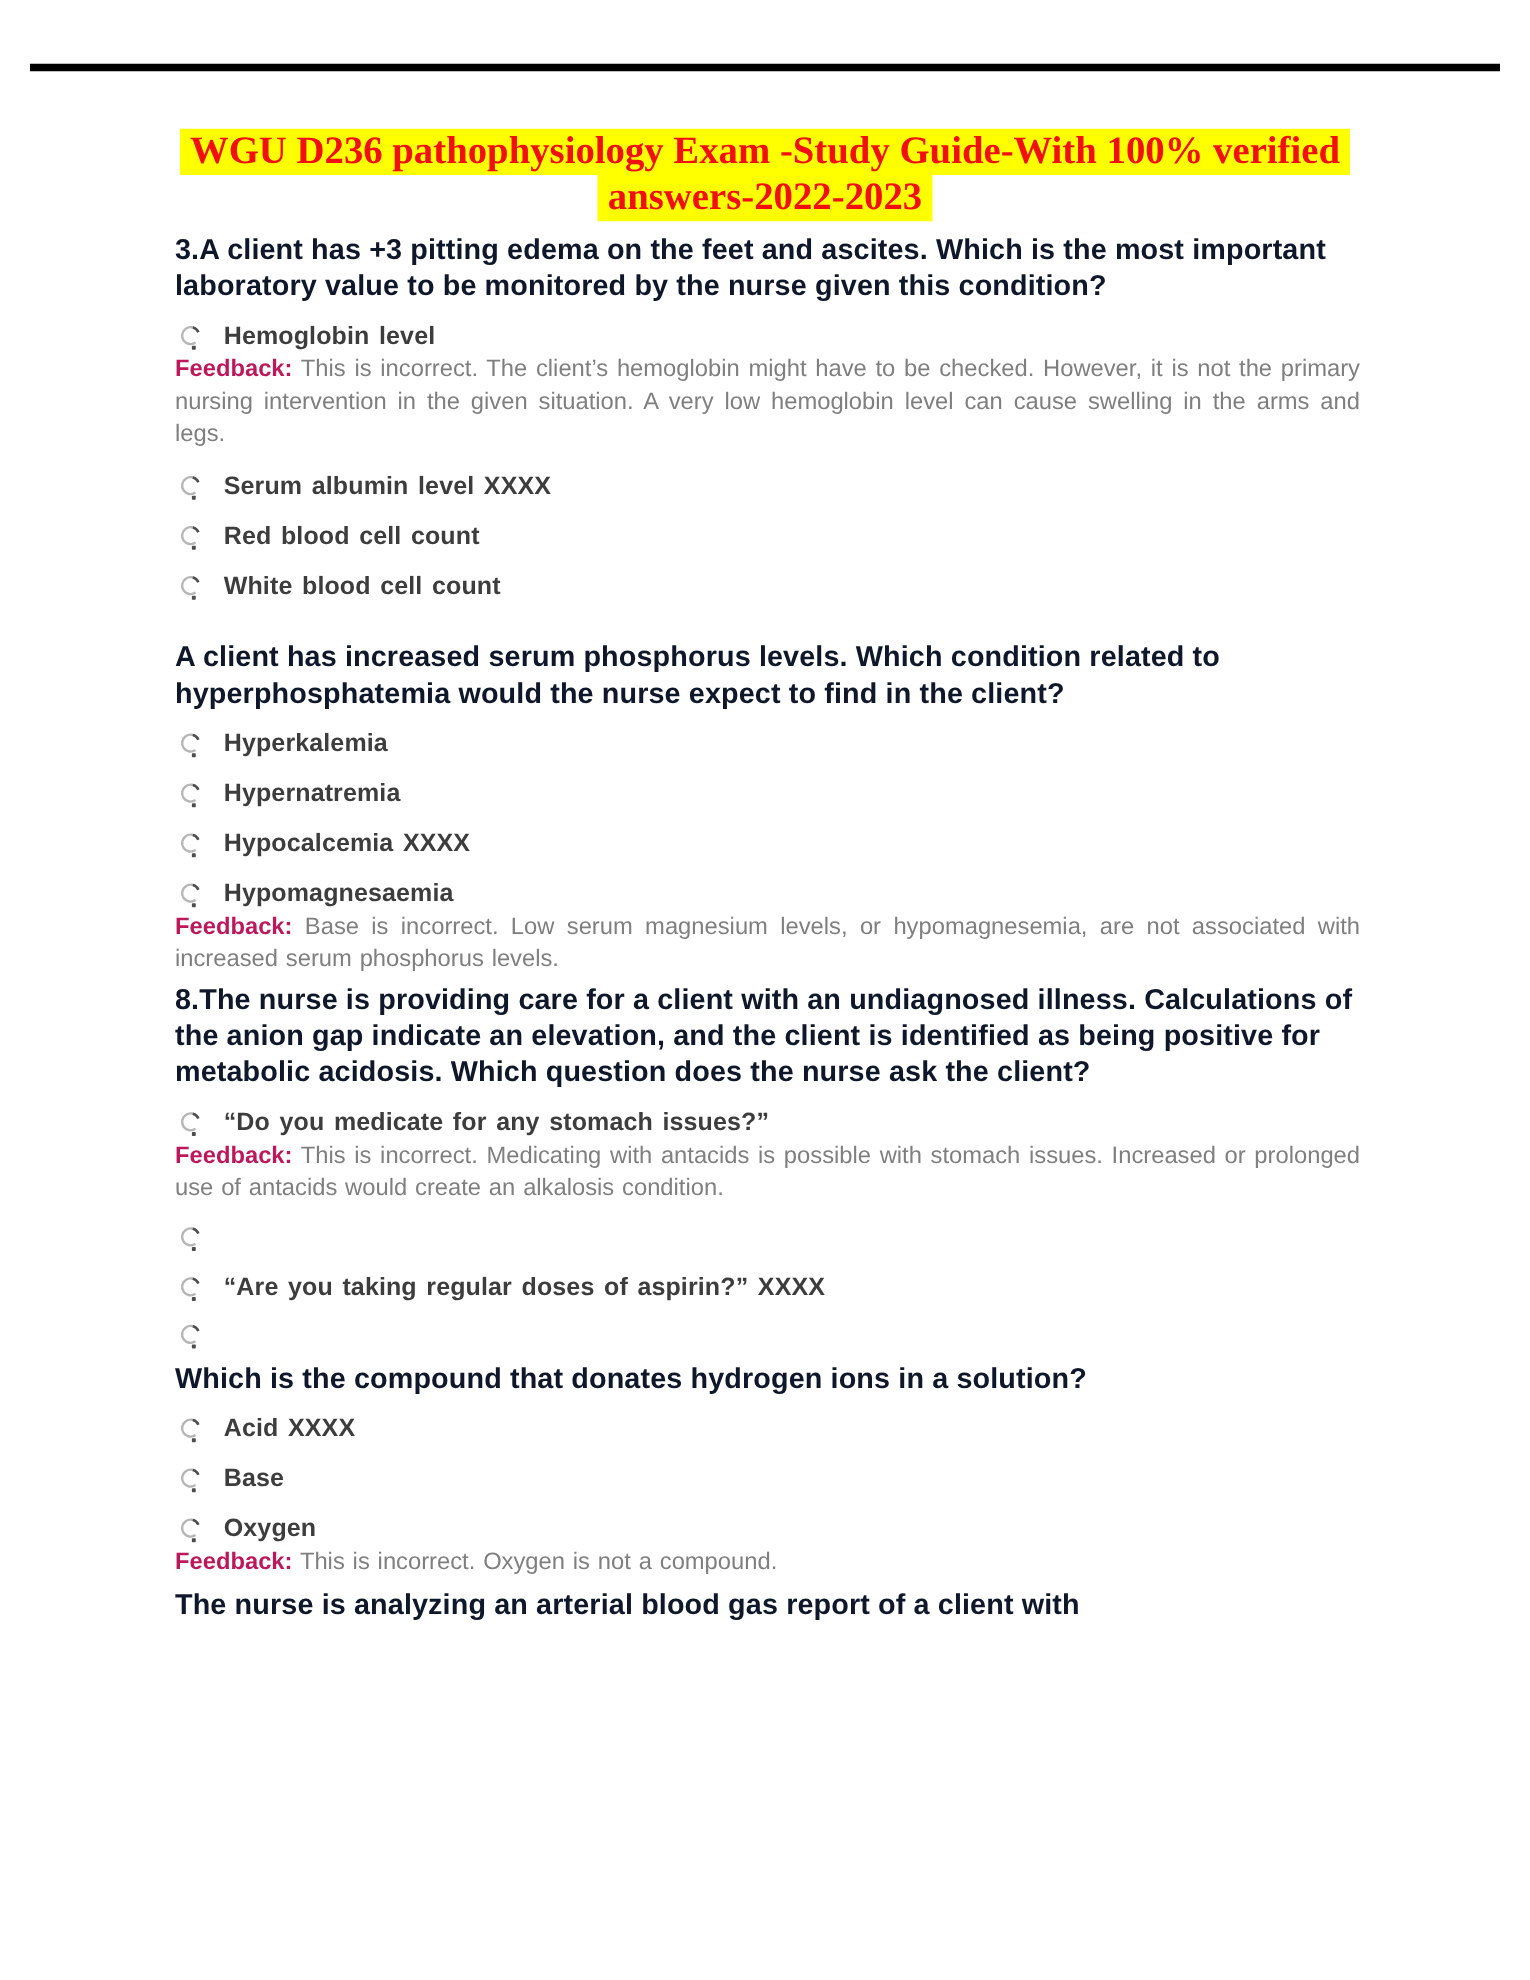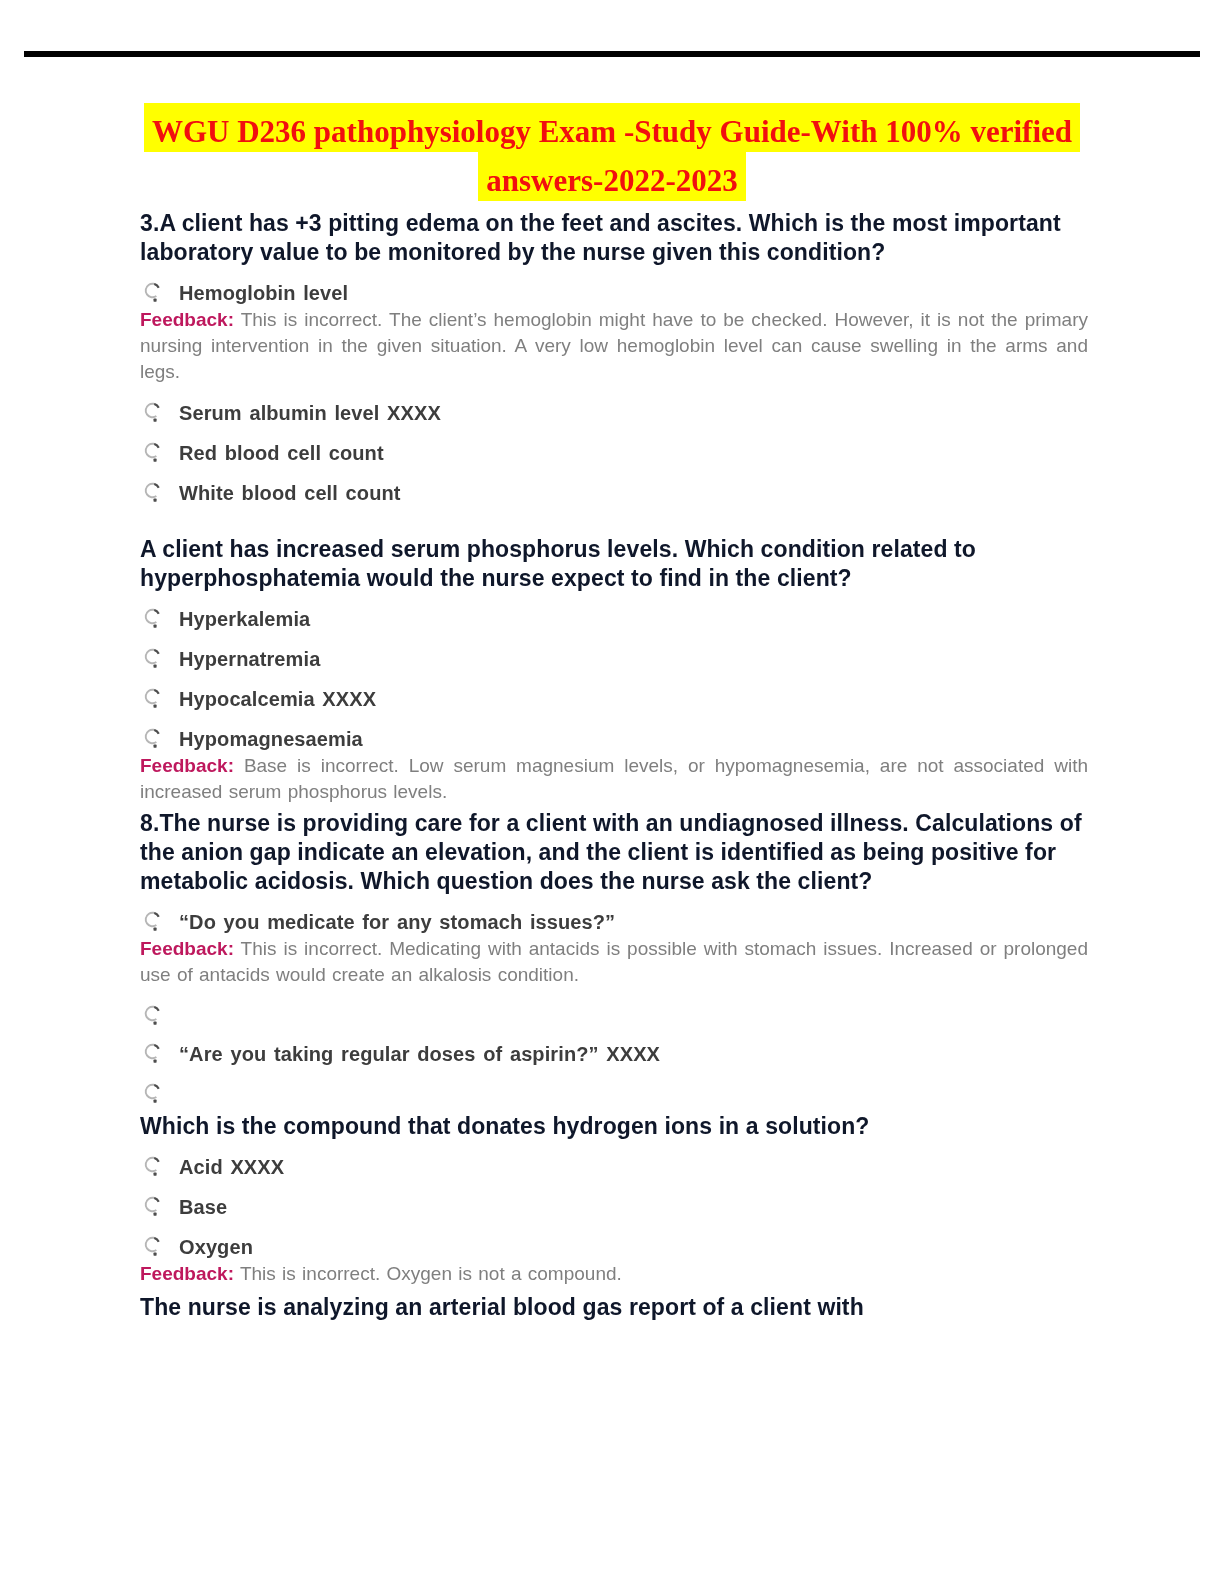--- a/index.html
+++ b/index.html
@@ -19,41 +19,41 @@
     font-family: "Liberation Serif", serif;
     font-weight: bold;
     font-size: 31px;
     line-height: 30px;
     color: #f10f0f;
   }
   .doc-title .line { display: block; }
   .doc-title .hl {
     display: inline-block;
     background: #ffff00;
-    padding: 14px 8px 5px 8px;
+    padding: 2px 8px 5px 8px;
   }
   .content {
     margin: 8px 0 0 140px;
     width: 948px;
   }
   .q-heading {
     margin: 0;
     font-size: 23px;
     line-height: 29px;
     font-weight: bold;
     color: #0f172a;
     letter-spacing: 0.1px;
   }
   .q-heading.mt-lg { margin-top: 30px; }
   .q-heading.mt-sm { margin-top: 4px; }
   .q-heading.mt-md { margin-top: 8px; }
   .q-heading.mt-md2 { margin-top: 6px; }
   .option-row {
     display: flex;
-    align-items: flex-start;
+    align-items: flex-end;
     gap: 15px;
     margin-top: 16px;
     padding-left: 3px;
   }
   .option-row.first { margin-top: 14px; }
   .bullet { flex: 0 0 auto; width: 21px; height: 21px; margin-top: 1px; }
   .option-label {
     font-size: 20px;
     line-height: 24px;
     font-weight: bold;

